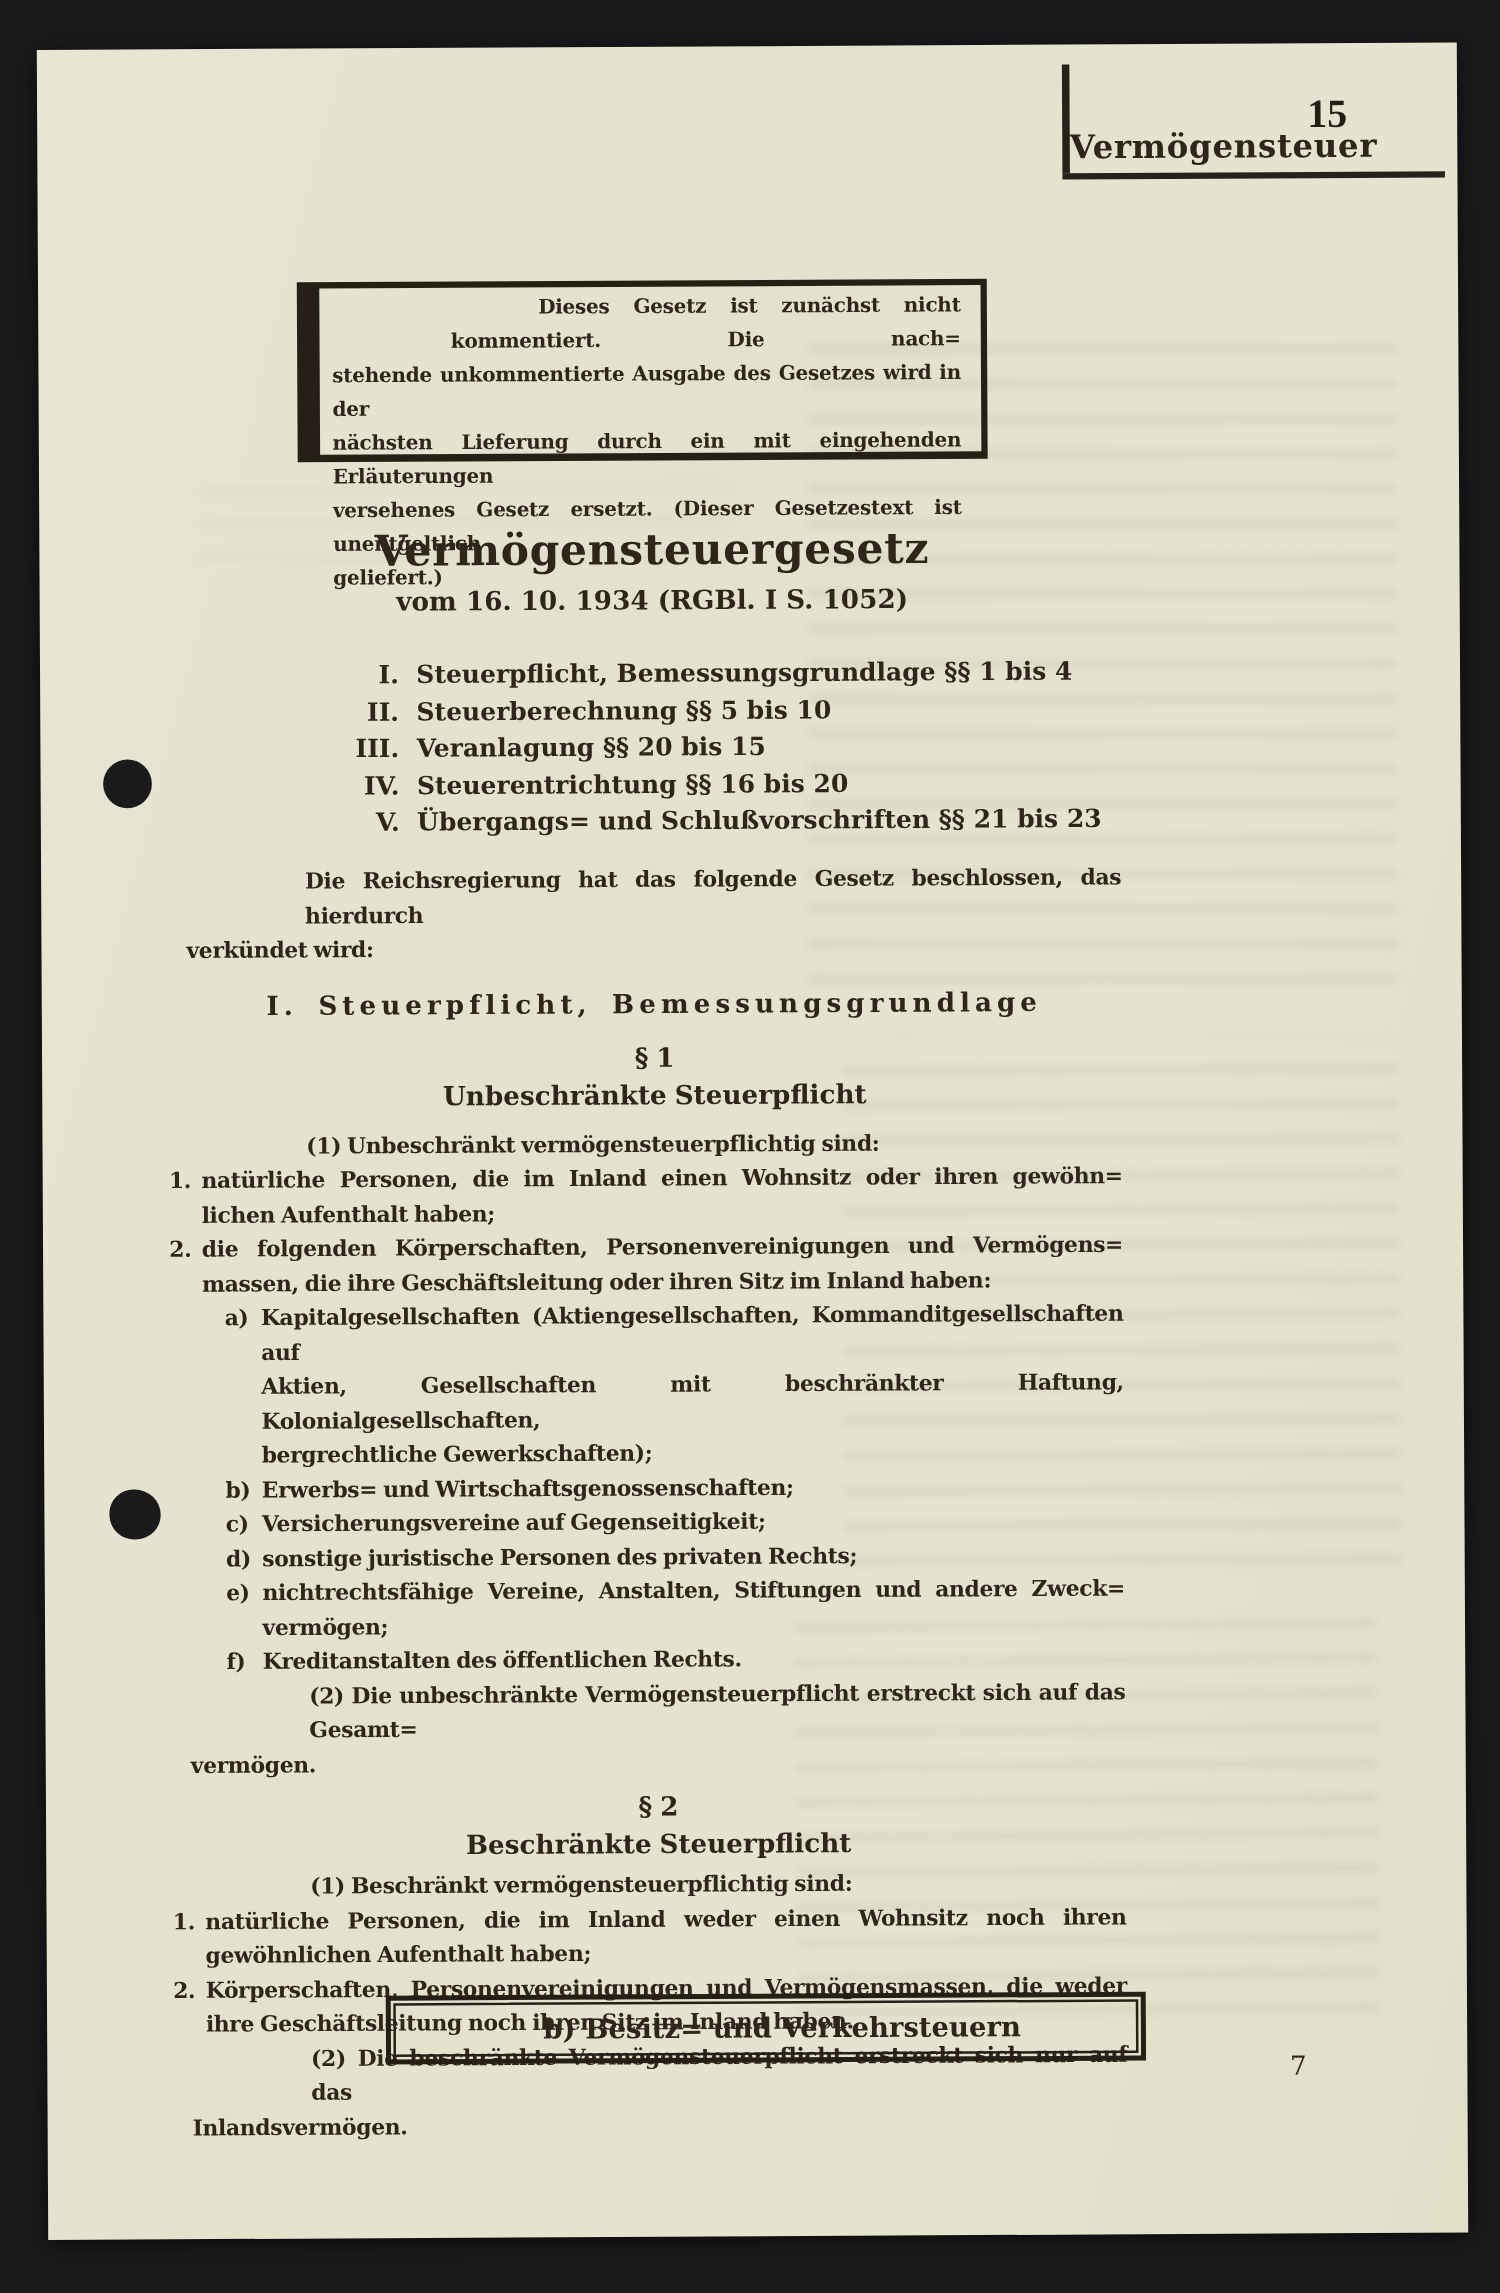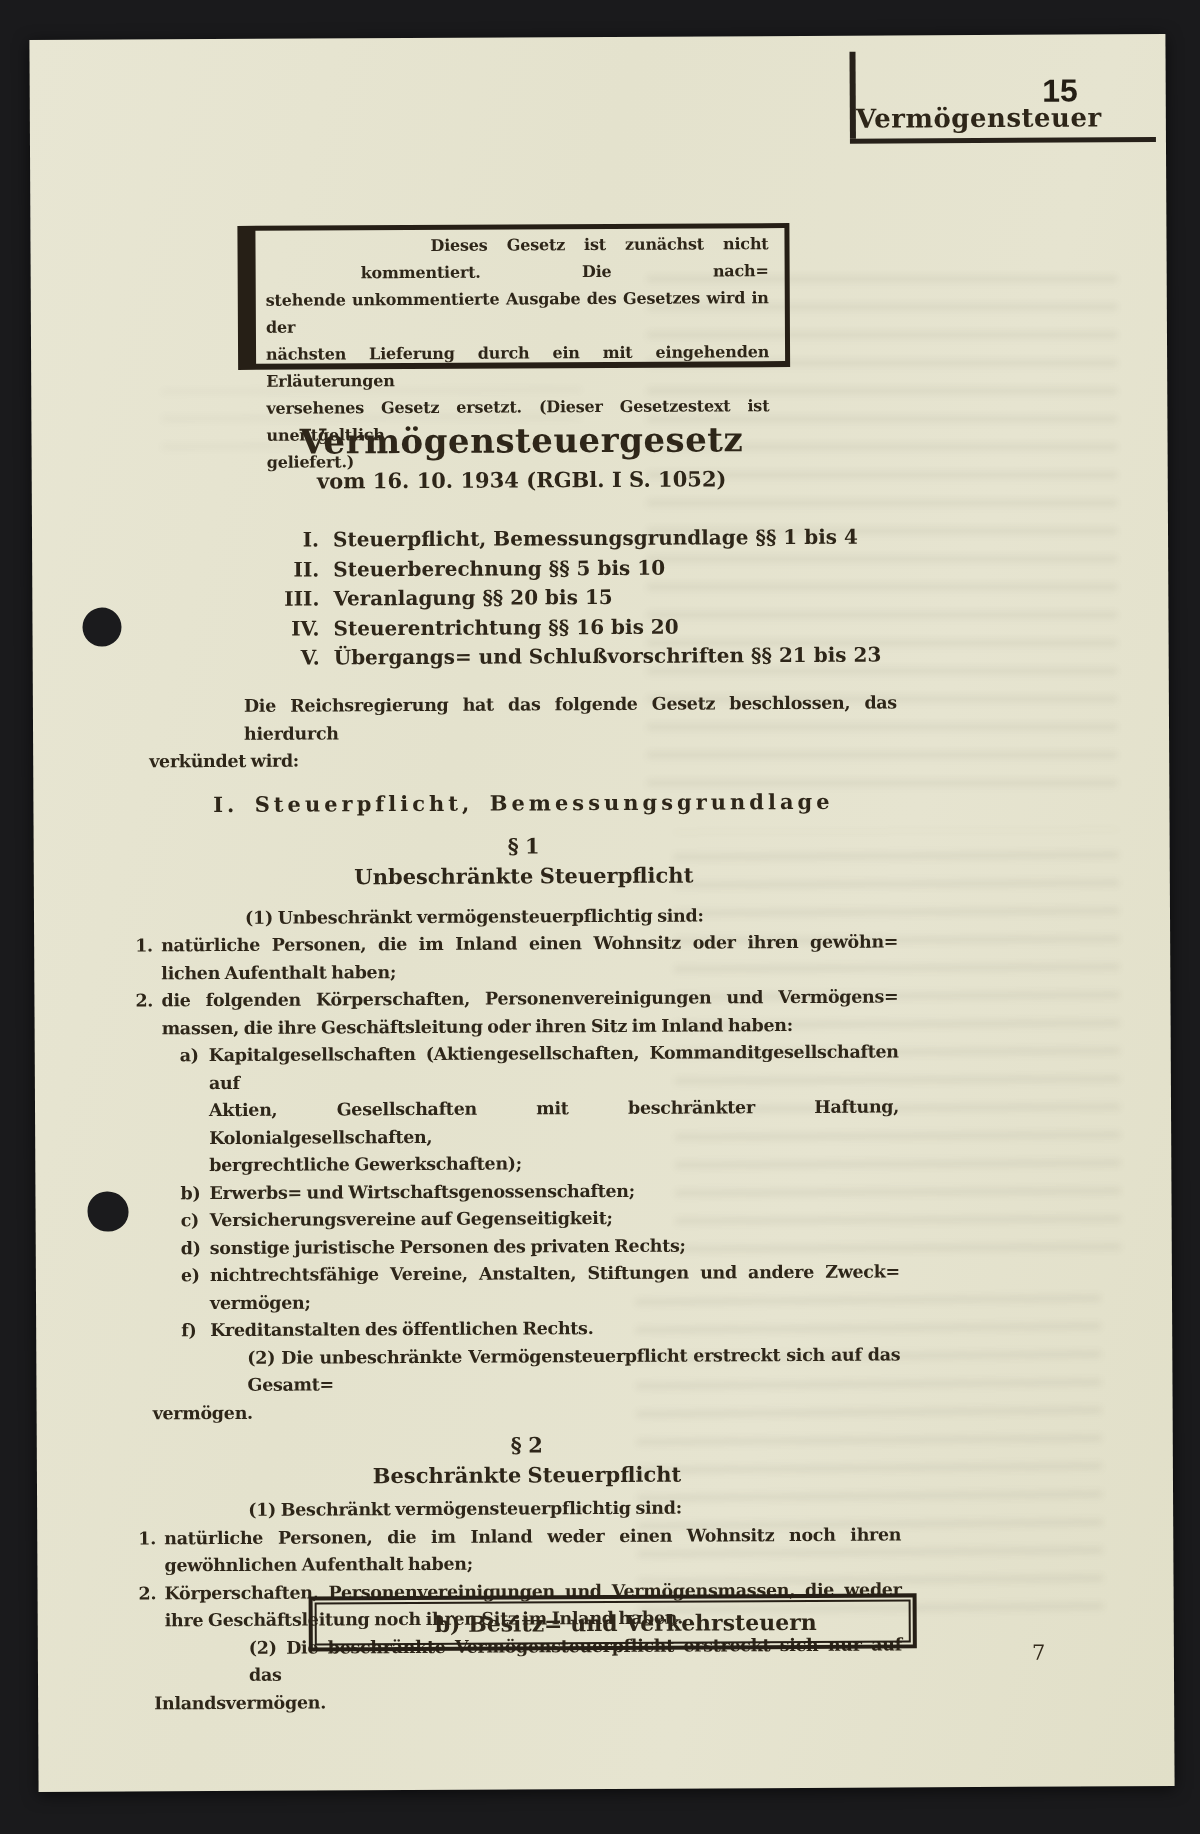--- a/index.html
+++ b/index.html
@@ -17,21 +17,21 @@
   .b2{left:640px;top:795px;width:445px;height:430px;}
   .b3{left:600px;top:1255px;width:465px;height:330px;transform:rotate(-.2deg);}
   .b4{left:130px;top:350px;width:420px;height:70px;opacity:.25;}
   
   .hole{position:absolute;background:#1b1b1d;border-radius:50%;}
   .hole1{left:50px;top:568px;width:39px;height:39px;}
   .hole2{left:52px;top:1152px;width:41px;height:40px;border-radius:48% 52% 50% 50%;}
   
   .rule-v{position:absolute;left:820px;top:16px;width:6px;height:87px;background:#27211a;}
   .rule-h{position:absolute;left:820px;top:103px;width:306px;height:5px;background:#27211a;}
-  .corner-num{position:absolute;right:88px;top:38px;font-family:Liberation Sans, sans-serif;
+  .corner-num{position:absolute;right:88px;top:38px;font-family:Liberation Serif, serif;
               font-weight:bold;font-size:32px;color:#241e15;}
   .rubric{position:absolute;left:826px;top:68px;width:240px;text-align:center;
           font-size:26px;letter-spacing:.5px;}
   
   .notice-box{position:absolute;left:207px;top:187px;width:552px;height:144px;box-sizing:border-box;
               border:5px solid #261f16;border-left-width:18px;border-bottom-width:6px;
               padding:2px 16px 0 10px;}
   .notice-box .ln{line-height:27px;font-size:16px;letter-spacing:-.2px;}
   .notice-box .ind{text-indent:70px;}
   

